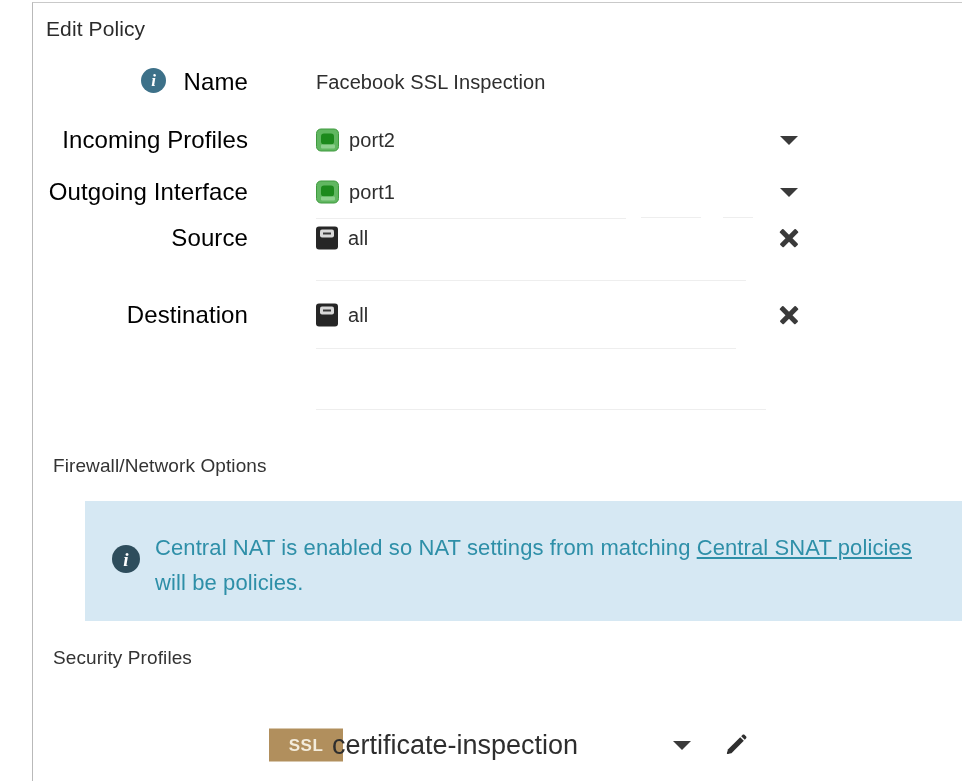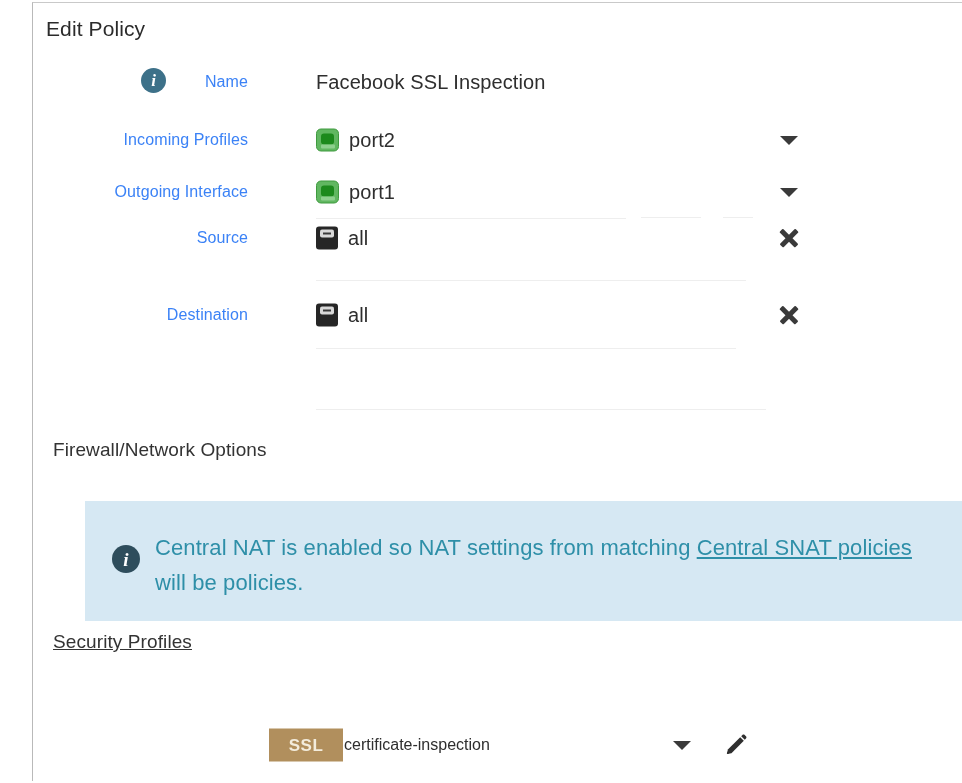--- a/index.html
+++ b/index.html
@@ -53,22 +53,22 @@
     width: 100%;
     height: 46px;
   }
   .field-label {
     position: absolute;
     left: 0;
     width: 215px;
     text-align: right;
     top: 50%;
     transform: translateY(-50%);
-    font-size: 16px;
-    color: #3b82f6;
+    font-size: 24px;
+    color: #000000;
     white-space: nowrap;
     letter-spacing: 0.1px;
   }
   .field-value {
     position: absolute;
     left: 283px;
     top: 50%;
     transform: translateY(-50%);
     display: flex;
     align-items: flex-end;
@@ -315,24 +315,24 @@
     display: flex;
     align-items: center;
     justify-content: center;
     color: #f3ecdc;
     font-size: 17px;
     font-weight: bold;
     letter-spacing: 0.5px;
   }
   .ssl-value {
     position: absolute;
-    left: 311px;
-    top: 50%;
-    transform: translateY(-50%);
-    font-size: 16px;
+    left: 299px;
+    top: 50%;
+    transform: translateY(-50%);
+    font-size: 27px;
     color: #2e2e2e;
     white-space: nowrap;
   }
   .ssl-caret {
     position: absolute;
     left: 637px;
     top: 50%;
     transform: translateY(-50%);
     display: flex; align-items: center; justify-content: center;
     width: 24px; height: 24px;
@@ -411,30 +411,30 @@
       <div class="field-action">
         <span class="x-icon"></span>
       </div>
     </div>
 
     <div class="row-sep" style="left:283px; top:345px; width:420px;"></div>
 
 
     <div class="row-sep" style="left:283px; top:406px; width:450px;"></div>
 
-    <div class="section-heading" style="top:436px;text-align:right;">Firewall/Network Options</div>
+    <div class="section-heading" style="top:452px;text-align:right;">Firewall/Network Options</div>
 
     <div class="info-banner">
       <div class="banner-icon">i</div>
       <div class="banner-text">
         <span>Central NAT is enabled so NAT settings from matching </span><span class="banner-link">Central SNAT policies</span><span> will be policies.</span>
       </div>
     </div>
 
-    <div class="section-heading" style="top:628px;text-decoration:underline;">Security Profiles</div>
+    <div class="section-heading" style="top:644px;">Security Profiles</div>
 
     <div class="ssl-row">
       <div class="ssl-badge">SSL</div>
       <div class="ssl-value">certificate-inspection</div>
       <div class="ssl-caret">
         <span class="caret"></span>
       </div>
       <div class="ssl-edit">
         <svg width="26" height="26" viewBox="0 0 24 24">
           <path d="M3.6 20.4 L4.5 16.2 L15.9 4.8 L19.2 8.1 L7.8 19.5 Z" fill="#2f2f2f"></path>

